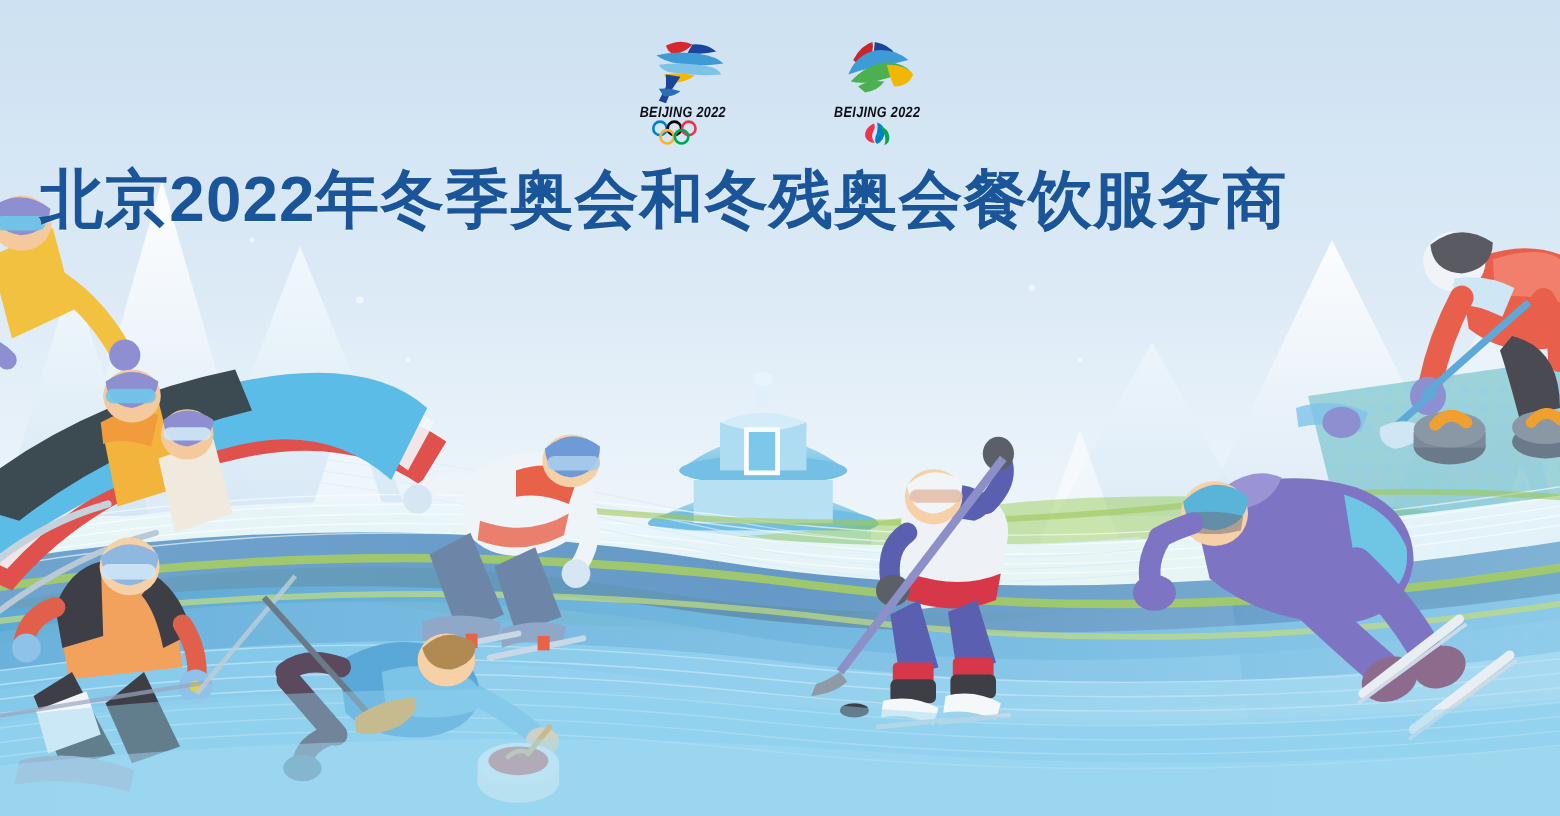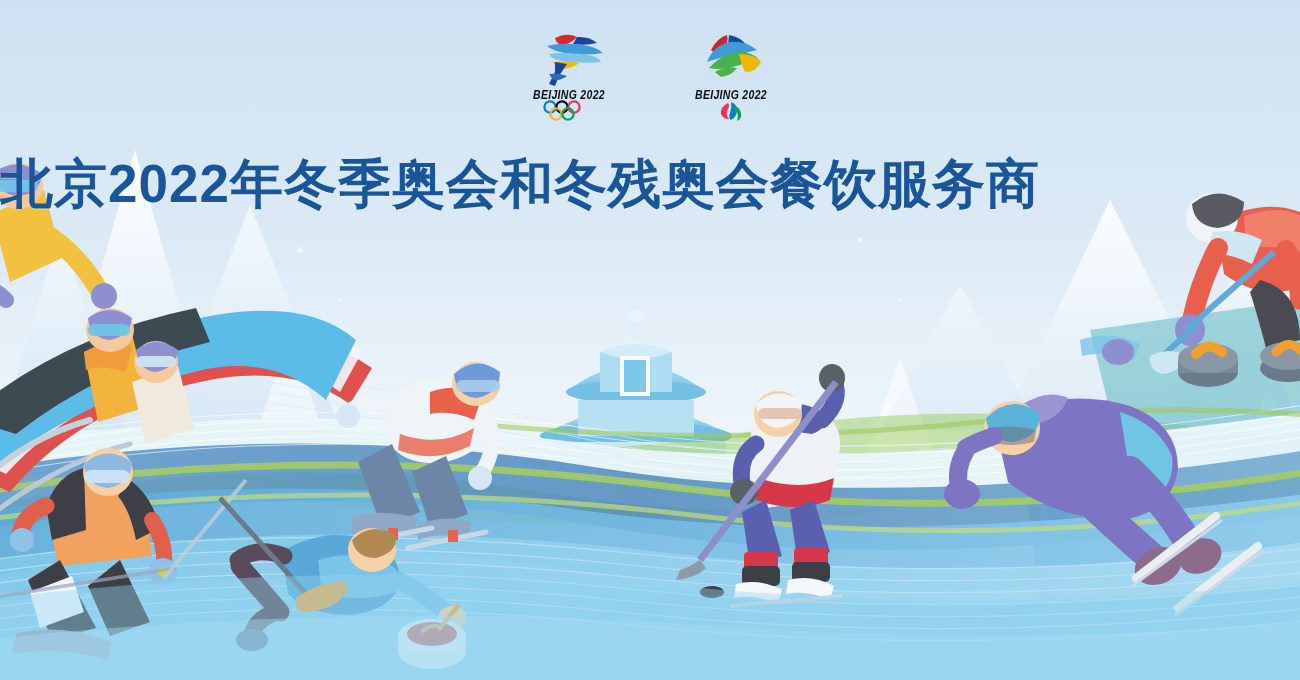--- a/index.html
+++ b/index.html
@@ -12,21 +12,21 @@
     overflow:hidden;
     background:linear-gradient(175deg,#cfe2f3 0%,#d8e8f5 28%,#e4eff8 46%,#eff6fb 60%,#f4f9fc 72%,#e9f4fb 100%);
   }
 
   .layer{position:absolute;left:0;top:0;width:1300px;height:680px;}
   .layer svg{display:block;width:1300px;height:680px;}
 
   
   .title-wrap{
     position:absolute;left:0;top:139px;width:1073px;
-    text-align:left;z-index:60;pointer-events:none;margin-top:17px;
+    text-align:right;z-index:60;pointer-events:none;
   }
   .title{
     display:inline-block;
     font-family:"Liberation Sans","DejaVu Sans",sans-serif;
     font-weight:bold;
     font-size:53px;
     line-height:1.05;
     letter-spacing:1px;
     color:#1a5599;
     white-space:nowrap;

